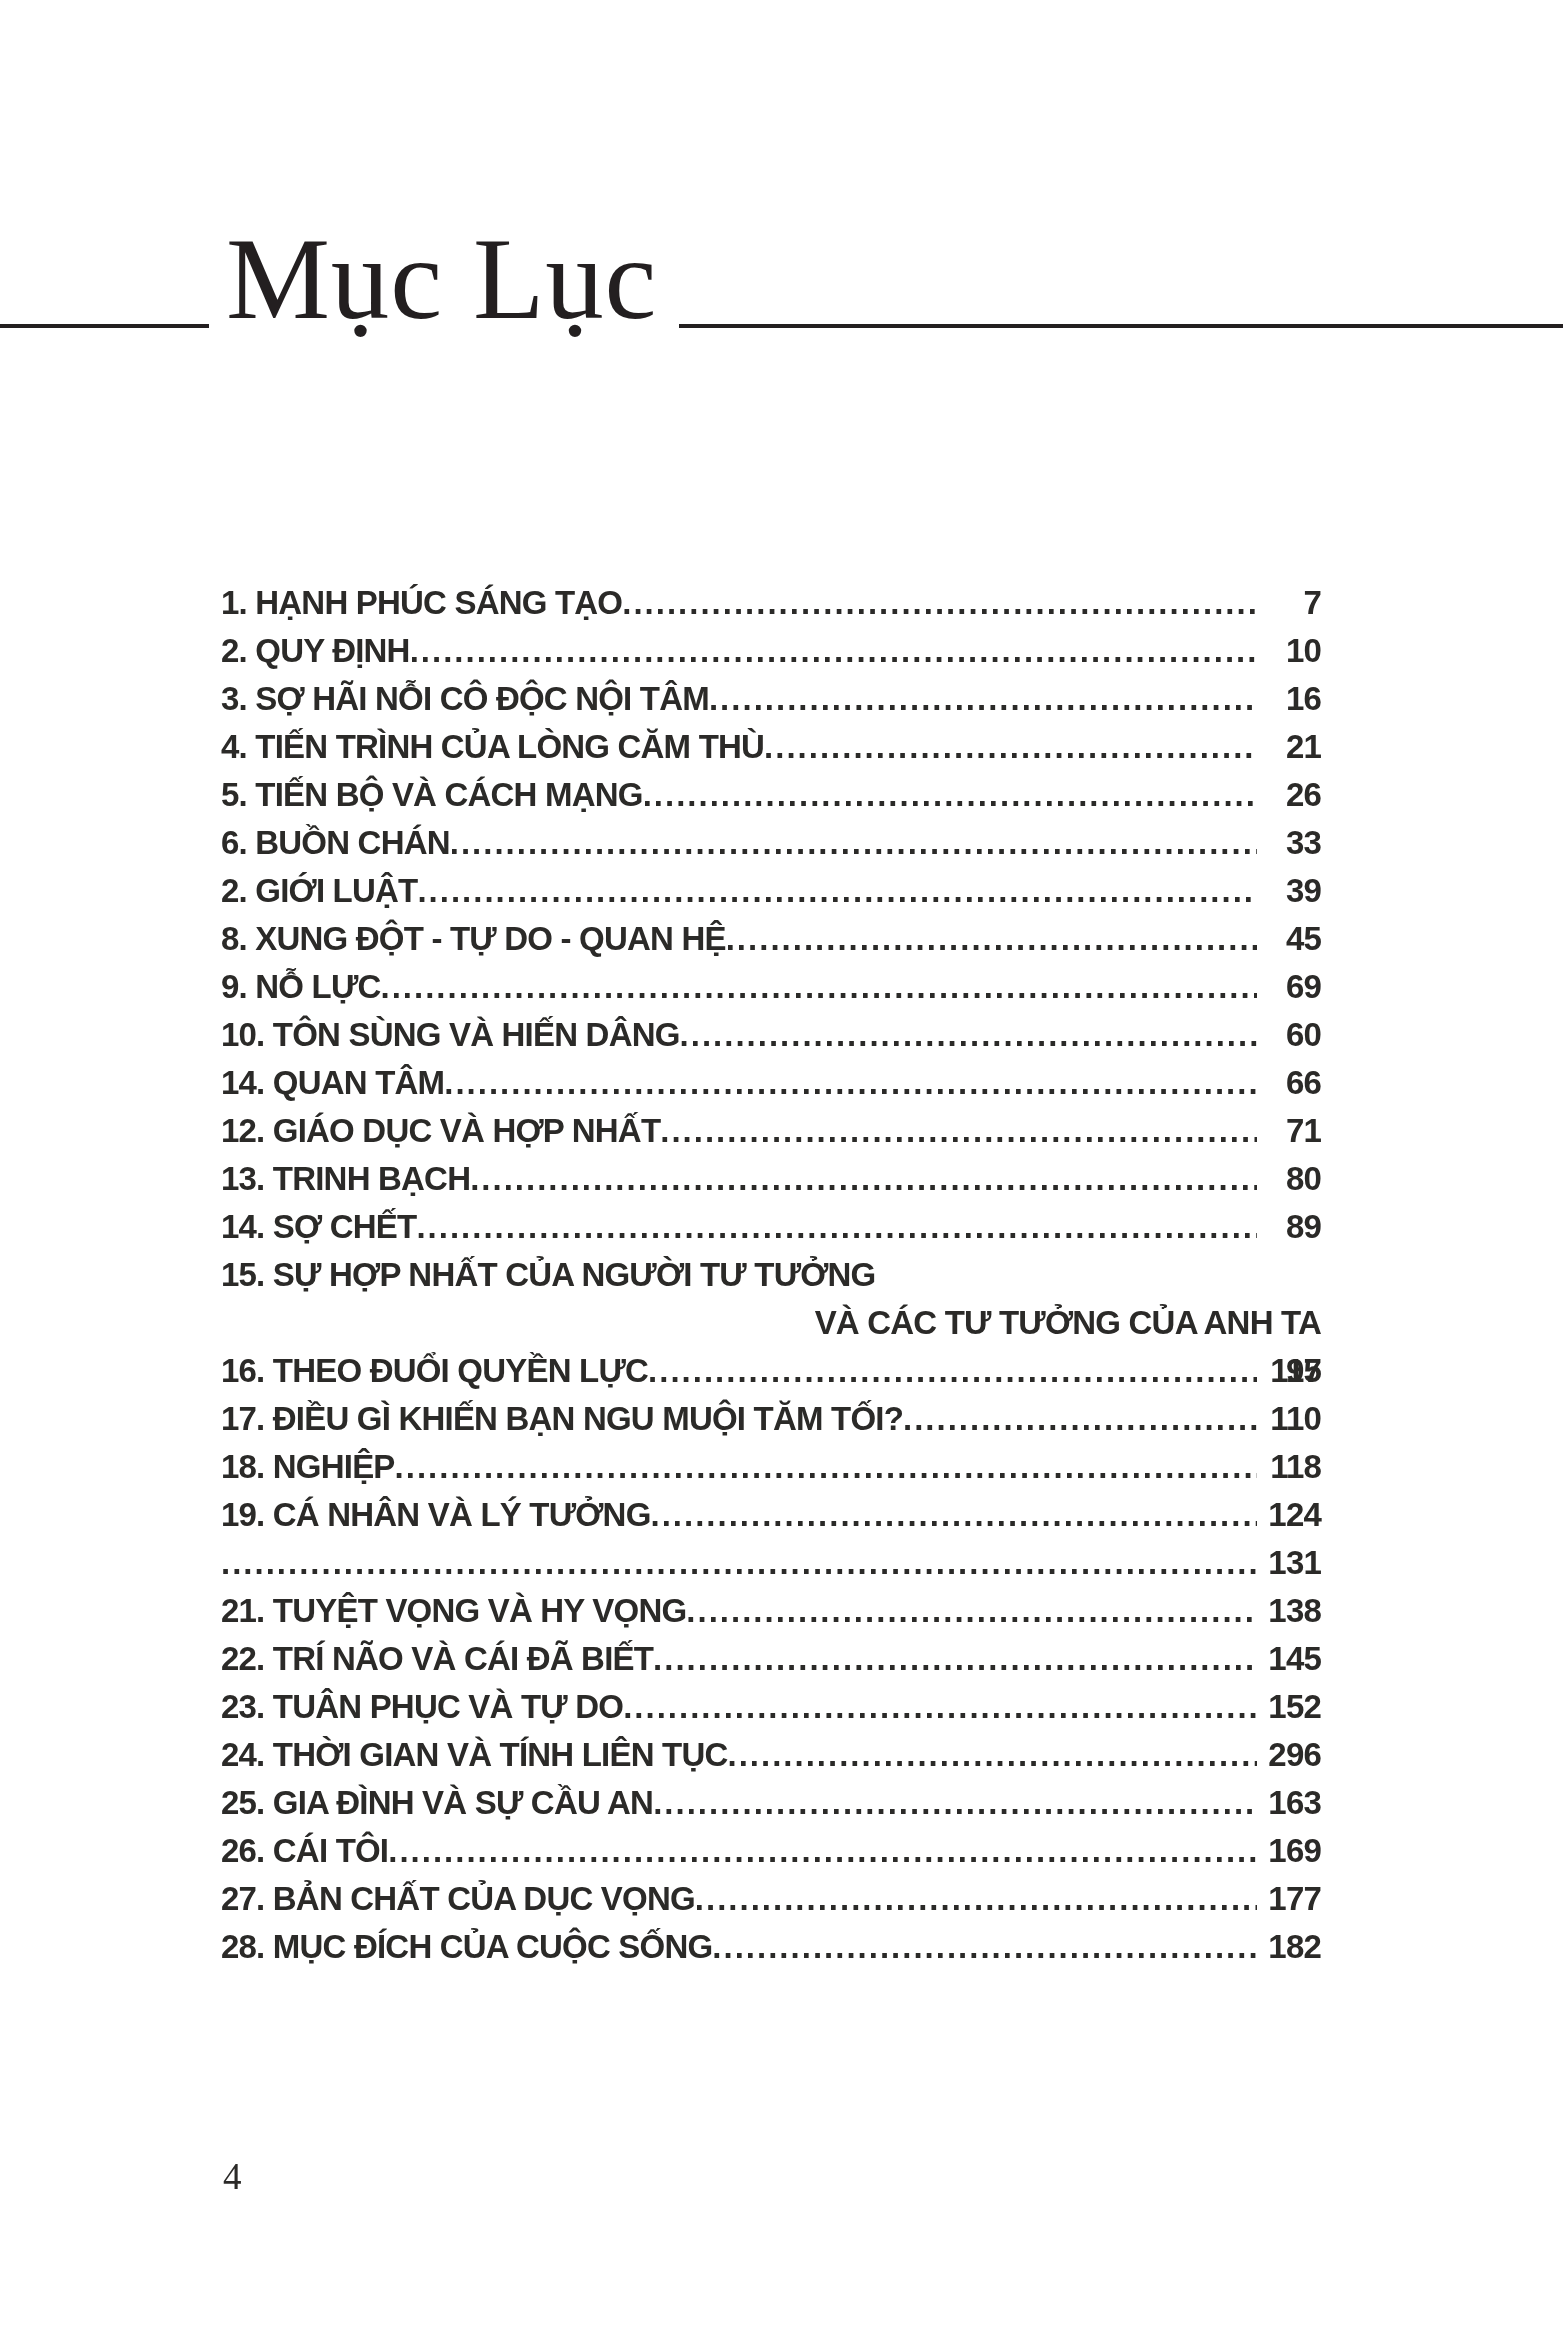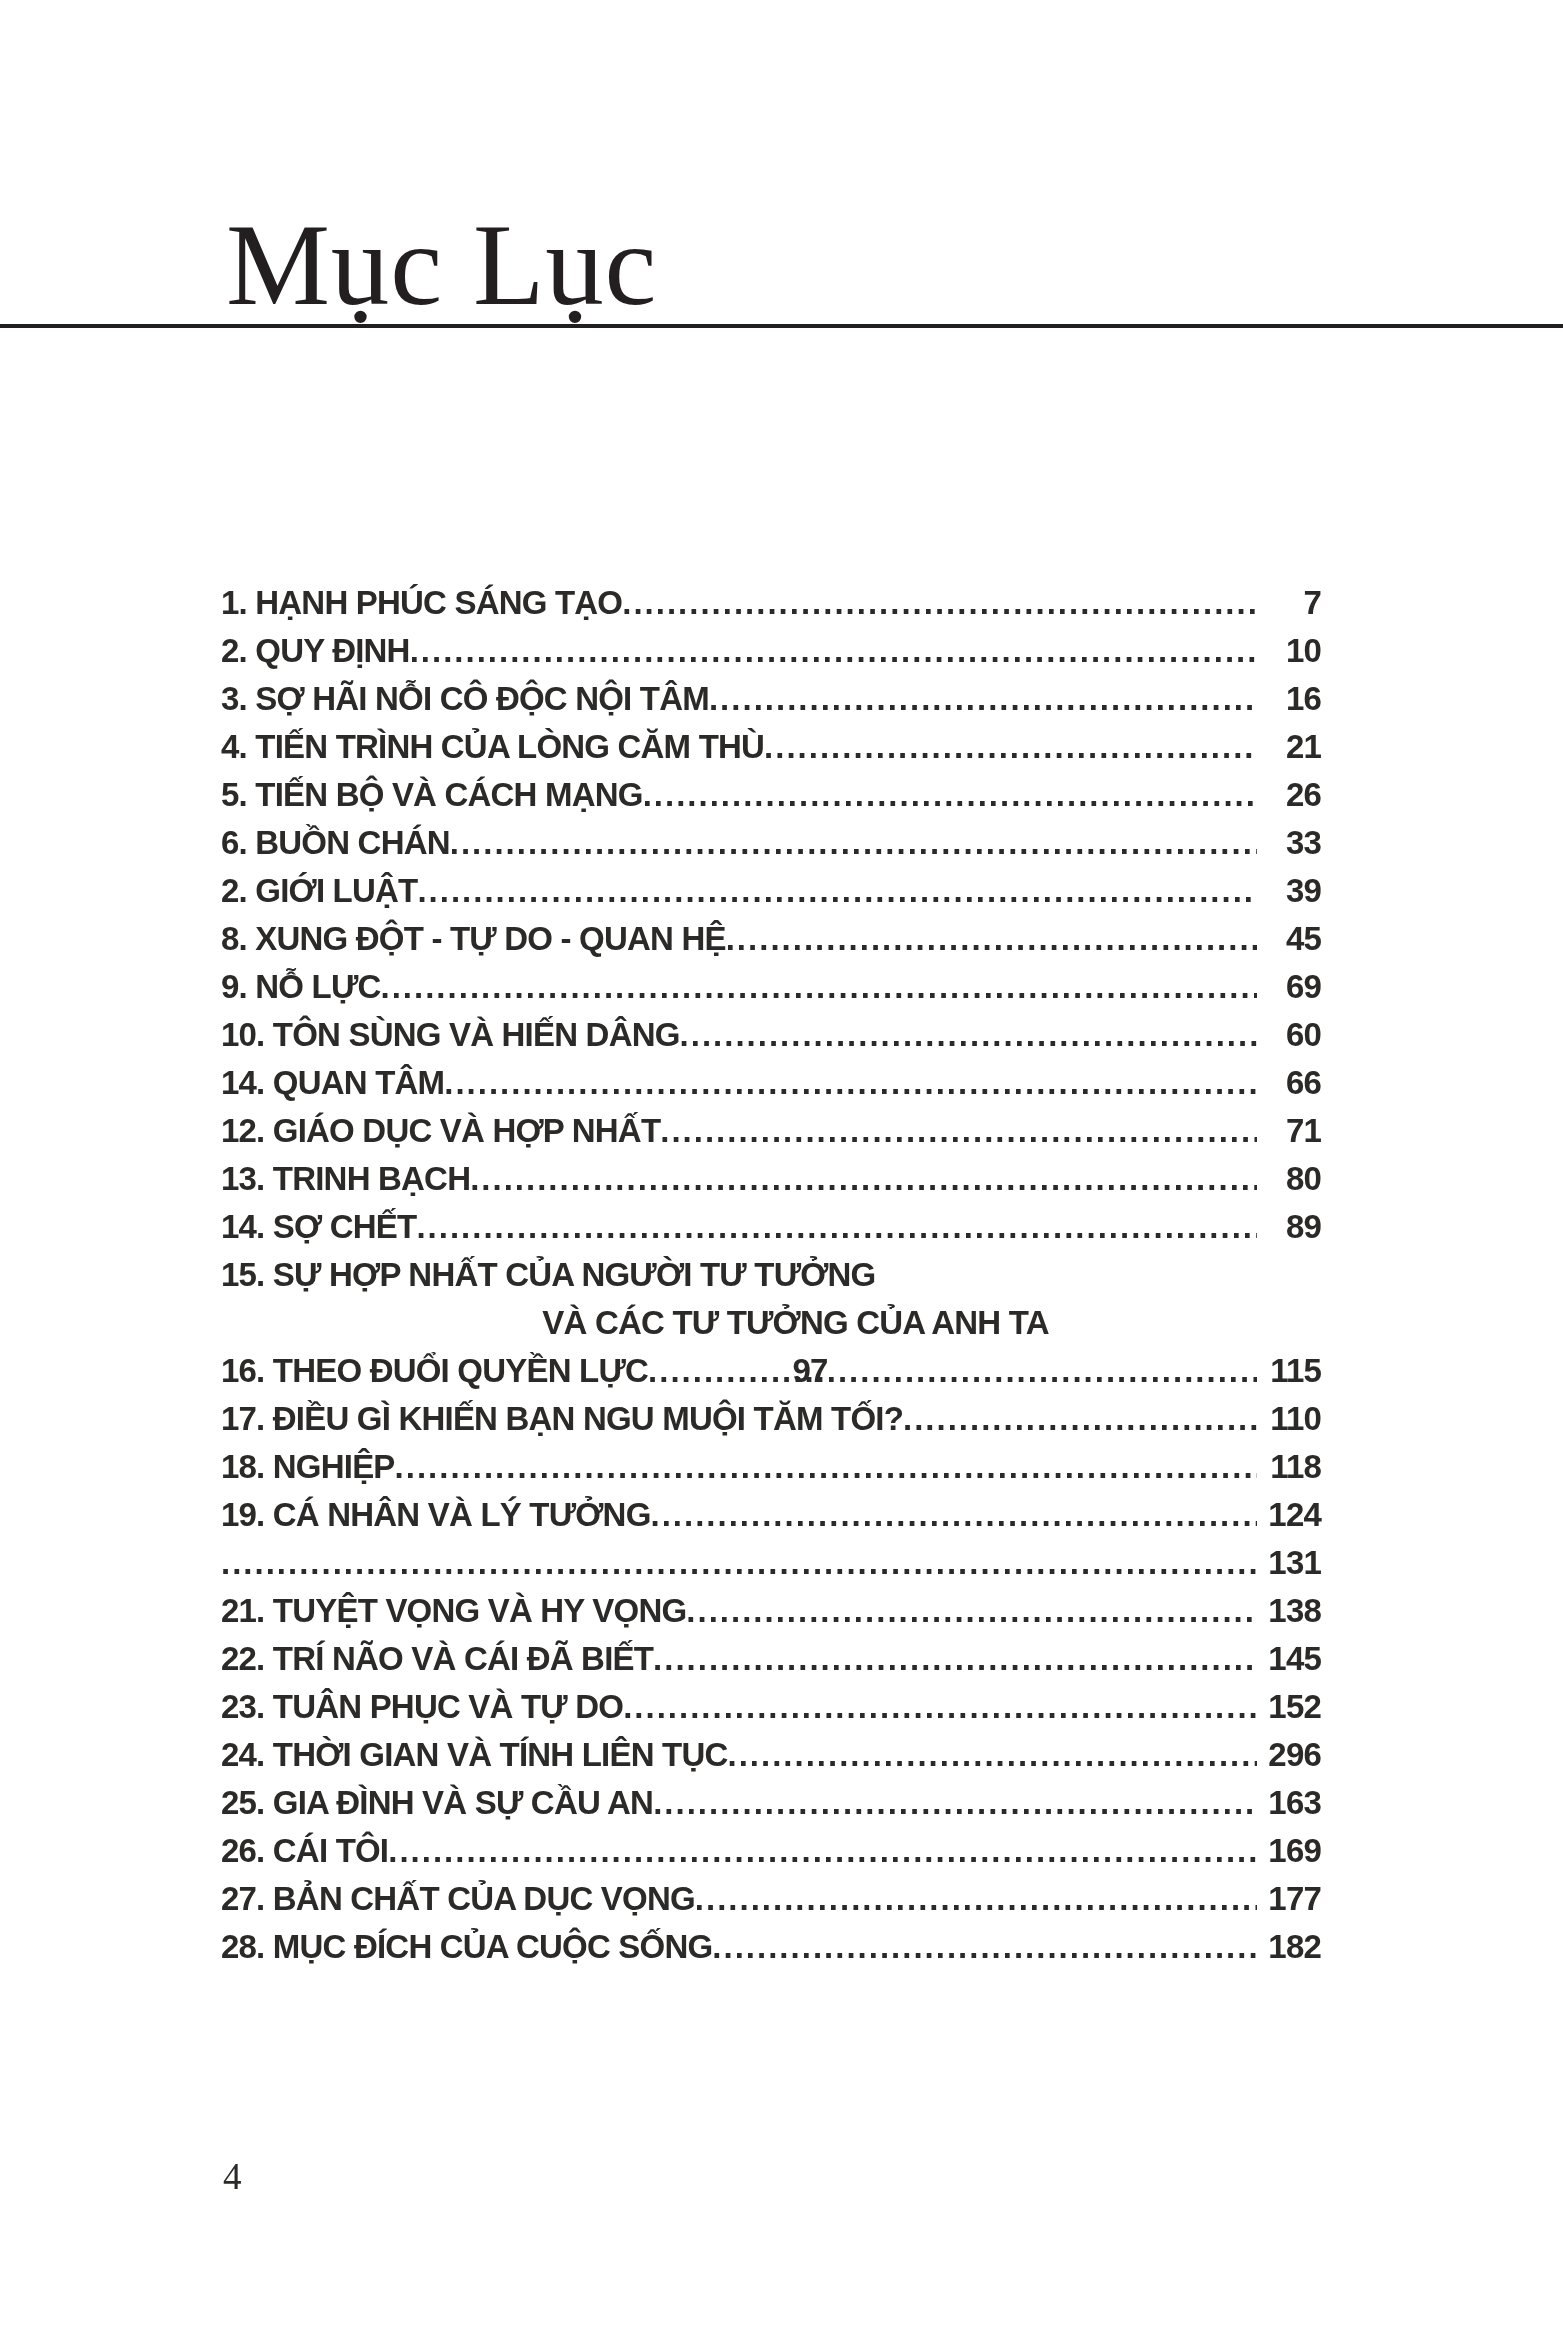--- a/index.html
+++ b/index.html
@@ -3,29 +3,29 @@
 <meta charset="utf-8">
 <style>
   html,body{margin:0;padding:0;background:#ffffff;}
   .page{
     position:relative;width:1564px;height:2342px;background:#ffffff;
     overflow:hidden;font-family:"Liberation Sans",sans-serif;color:#2b2a28;
   }
   
   .rule{position:absolute;left:0;right:0;top:324px;height:3.9px;background:#231f20;}
   .title{
-    position:absolute;left:209px;top:206px;margin:0;
+    position:absolute;left:209px;top:220px;margin:0;
     padding:0 22px 0 17px;background:#ffffff;
     font-family:"Liberation Serif",serif;font-weight:400;
     font-size:117px;line-height:1.0;letter-spacing:0.8px;color:#231f20;
     white-space:nowrap;
   }
   .toc{position:absolute;left:221px;right:243px;top:579px;}
   .toc-row{
-    display:flex;align-items:center;height:48px;line-height:48px;
+    display:flex;align-items:flex-end;height:48px;line-height:48px;
     font-size:33px;font-weight:700;letter-spacing:-0.8px;white-space:nowrap;
   }
   .toc-cont{padding-left:49px;flex-direction:column;}
   .toc-label{flex:0 0 auto;}
   .leader{flex:1 1 auto;overflow:hidden;min-width:0;height:48px;}
   .leader::after{
     content:"....................................................................................................................................................................................................................................................";
     letter-spacing:2px;
   }
   .page-num{flex:0 0 auto;min-width:58px;text-align:right;padding-left:6.3px;}

